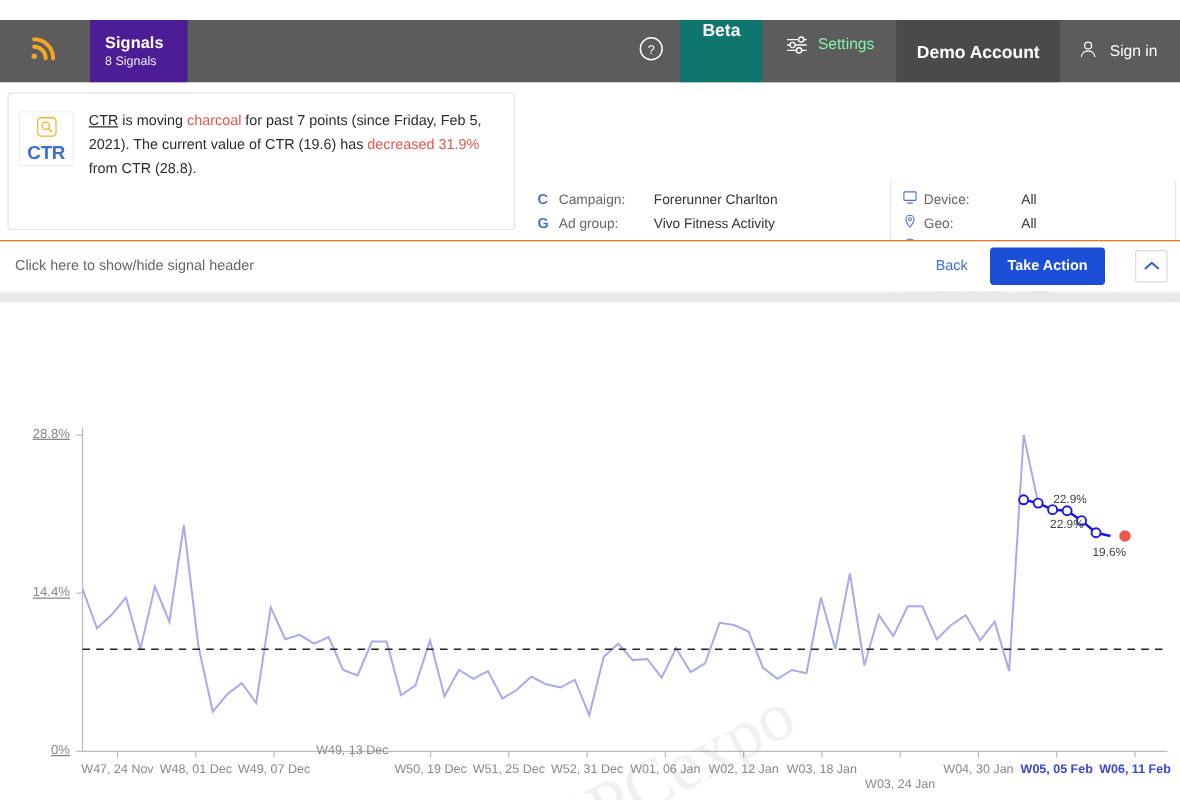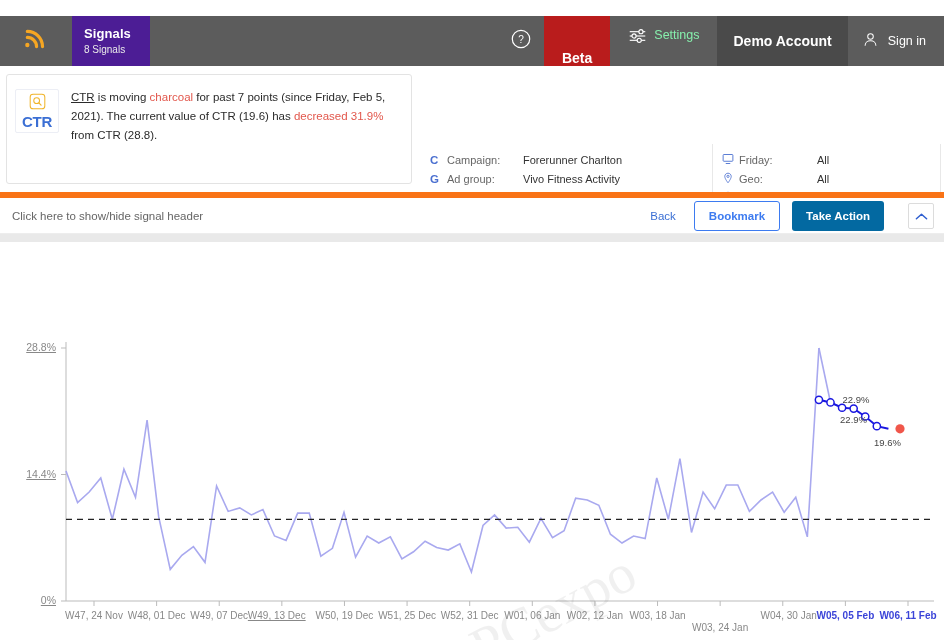--- a/index.html
+++ b/index.html
@@ -23,22 +23,22 @@
   }
   .nav-signals {
     width:78px; background:#4c1d95; display:flex; flex-direction:column;
     justify-content:center; padding-left:12px; color:#fff;
   }
   .nav-signals .t1 { font-size:13px; font-weight:bold; line-height:15px; letter-spacing:.1px;}
   .nav-signals .t2 { font-size:10px; line-height:14px; margin-top:2px; color:#eaeaea;}
   .nav-spacer { flex:1; }
   .nav-help { width:46px; display:flex; align-items:center; justify-content:center;}
   .nav-beta {
-    background:#b91c1c; color:#fff; font-weight:bold; font-size:14px;
-    display:flex; align-items:flex-end; padding:0 18px;
+    background:#0f766e; color:#fff; font-weight:bold; font-size:14px;
+    display:flex; align-items:flex-start; padding:0 18px;
   }
   .nav-settings {
     color:#86efac; font-size:12.5px; display:flex; gap:7px;
     padding:12px 18px; background:#5c5c5c;
   }
   .nav-demo {
     background:#4a4a4a; color:#fff; font-weight:bold; font-size:14px;
     display:flex; align-items:center; padding:10px 16px;
   }
   .nav-signin {
@@ -75,33 +75,33 @@
   #meta-left  { left:430px; top:84px; }
   #meta-left .k { width:76px; }
   #meta-right { left:722px; top:84px; }
   #meta-right .k { width:78px; }
   .vdiv1 { position:absolute; left:712px; top:78px; width:1px; height:104px; background:#e8e8e8;}
   .vdiv2 { position:absolute; left:940px; top:78px; width:1px; height:104px; background:#e8e8e8;}
 
   
   .actionbar {
     position:absolute; left:0; top:192px; width:944px; height:42px;
-    border-top:6px solid #f97316; border-bottom:1px solid #ededed;
+    border-top:1px solid #f97316; border-bottom:1px solid #ededed;
     background:#fff; display:flex; align-items:center;
   }
   .showhide { margin-left:12px; font-size:11.5px; color:#666; }
   .ab-spacer { flex:1; }
   .btn-back { font-size:11.5px; color:#3b6fd4; margin-right:18px; cursor:pointer; }
   .btn-bookmark {
     border:1px solid #3d7bf0; color:#3d7bf0; background:#fff;
     font-size:11.5px; font-weight:bold; border-radius:3px;
     padding:8px 14px; margin-right:12px; cursor:pointer;
   }
   .btn-take {
-    background:#0369a1; color:#fff; border:none; font-size:11.5px; font-weight:bold;
+    background:#1d4ed8; color:#fff; border:none; font-size:11.5px; font-weight:bold;
     border-radius:3px; padding:9px 14px; cursor:pointer;
   }
   .collapse-btn {
     width:26px; height:26px; border:1px solid #dcdcdc; border-radius:2px;
     margin:0 10px 0 24px; display:flex; align-items:center; justify-content:center;
     background:#fff; cursor:pointer;
   }
   .grayband { position:absolute; left:0; top:234px; width:944px; height:8px; background:#e9e9e9; }
   .grayband2{ position:absolute; left:0; top:0px;   width:944px; height:16px; background:#fff; }
 
@@ -243,21 +243,21 @@
     </div>
 
     <div class="metacol" id="meta-right">
       <div class="row">
         <span class="ico">
           <svg width="12" height="12" viewBox="0 0 16 16" fill="none">
             <rect x="1.5" y="2" width="13" height="9" rx="1" stroke="#4a6fd0" stroke-width="1.2"></rect>
             <line x1="5" y1="14" x2="11" y2="14" stroke="#4a6fd0" stroke-width="1.2"></line>
           </svg>
         </span>
-        <span class="k">Friday:</span>
+        <span class="k">Device:</span>
         <span class="v">All</span>
       </div>
       <div class="row">
         <span class="ico">
           <svg width="12" height="12" viewBox="0 0 16 16" fill="none">
             <path d="M8 1.6c2.4 0 4.3 1.9 4.3 4.2C12.3 9 8 14.4 8 14.4S3.7 9 3.7 5.8C3.7 3.5 5.6 1.6 8 1.6z" stroke="#4a6fd0" stroke-width="1.1"></path>
             <circle cx="8" cy="5.8" r="1.5" stroke="#4a6fd0" stroke-width="1.1"></circle>
           </svg>
         </span>
         <span class="k">Geo:</span>
@@ -296,21 +296,20 @@
         <span class="k">Signal quality:</span>
         <span class="v">Best</span>
       </div>
     </div>
   </div>
 
   <div class="actionbar">
     <div class="showhide">Click here to show/hide signal header</div>
     <div class="ab-spacer"></div>
     <div class="btn-back">Back</div>
-    <div class="btn-bookmark">Bookmark</div>
     <div class="btn-take">Take Action</div>
     <div class="collapse-btn">
       <span>
         <svg width="13" height="9" viewBox="0 0 14 9" fill="none">
           <path d="M1.5 7L7 2l5.5 5" stroke="#2f5fd0" stroke-width="1.6" fill="none" stroke-linecap="round" stroke-linejoin="round"></path>
         </svg>
       </span>
     </div>
   </div>
   <div class="grayband"></div>
@@ -423,29 +422,29 @@
       </svg>
     <div id="yticks">
         <div class="ytick" style="left: 8px; top: 264px;">0%</div>
         <div class="ytick" style="left: 8px; top: 137.5px;">14.4%</div>
         <div class="ytick" style="left: 8px; top: 11px;">28.8%</div>
       </div>
     <div id="xticks">
         <div class="xtick" style="left: 60px; top: 280px; width: 68px; text-align: center;">W47, 24 Nov</div>
         <div class="xtick" style="left: 122.615px; top: 280px; width: 68px; text-align: center;">W48, 01 Dec</div>
         <div class="xtick" style="left: 185.231px; top: 280px; width: 68px; text-align: center;">W49, 07 Dec</div>
-        <div class="xtick" style="left: 247.846px; top: 280px; width: 68px; text-align: left; text-decoration: underline;">W49, 13 Dec</div>
+        <div class="xtick" style="left: 247.846px; top: 265px; width: 68px; text-align: center;">W49, 13 Dec</div>
         <div class="xtick" style="left: 310.462px; top: 280px; width: 68px; text-align: center;">W50, 19 Dec</div>
         <div class="xtick" style="left: 373.077px; top: 280px; width: 68px; text-align: center;">W51, 25 Dec</div>
         <div class="xtick" style="left: 435.692px; top: 280px; width: 68px; text-align: center;">W52, 31 Dec</div>
         <div class="xtick" style="left: 498.308px; top: 280px; width: 68px; text-align: center;">W01, 06 Jan</div>
         <div class="xtick" style="left: 560.923px; top: 280px; width: 68px; text-align: center;">W02, 12 Jan</div>
         <div class="xtick" style="left: 623.538px; top: 280px; width: 68px; text-align: center;">W03, 18 Jan</div>
         <div class="xtick" style="left: 686.154px; top: 292px; width: 68px; text-align: center;">W03, 24 Jan</div>
-        <div class="xtick" style="left: 748.769px; top: 280px; width: 68px; text-align: right;">W04, 30 Jan</div>
+        <div class="xtick" style="left: 748.769px; top: 280px; width: 68px; text-align: center;">W04, 30 Jan</div>
         <div class="xtick hl" style="left: 811.385px; top: 280px; width: 68px; text-align: center;">W05, 05 Feb</div>
         <div class="xtick hl" style="left: 874px; top: 280px; width: 68px; text-align: center;">W06, 11 Feb</div>
       </div>
     
     
     <div id="dlabels">
         <div class="dlabel" style="left: 842.5px; top: 64.4653px;">22.9%</div>
         <div class="dlabel" style="left: 840.083px; top: 83.7361px;">22.9%</div>
         <div class="dlabel" style="left: 874px; top: 106.819px;">19.6%</div>
       </div>

